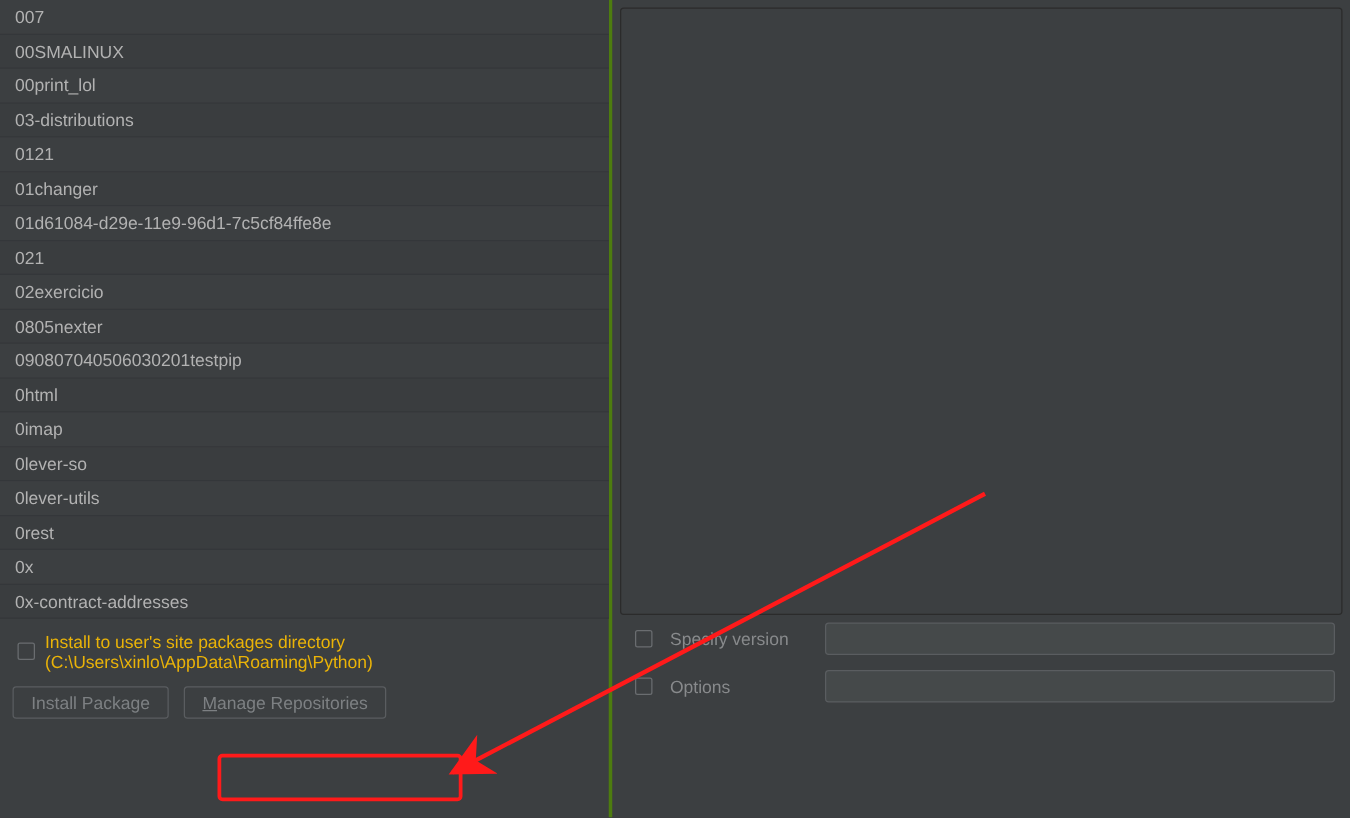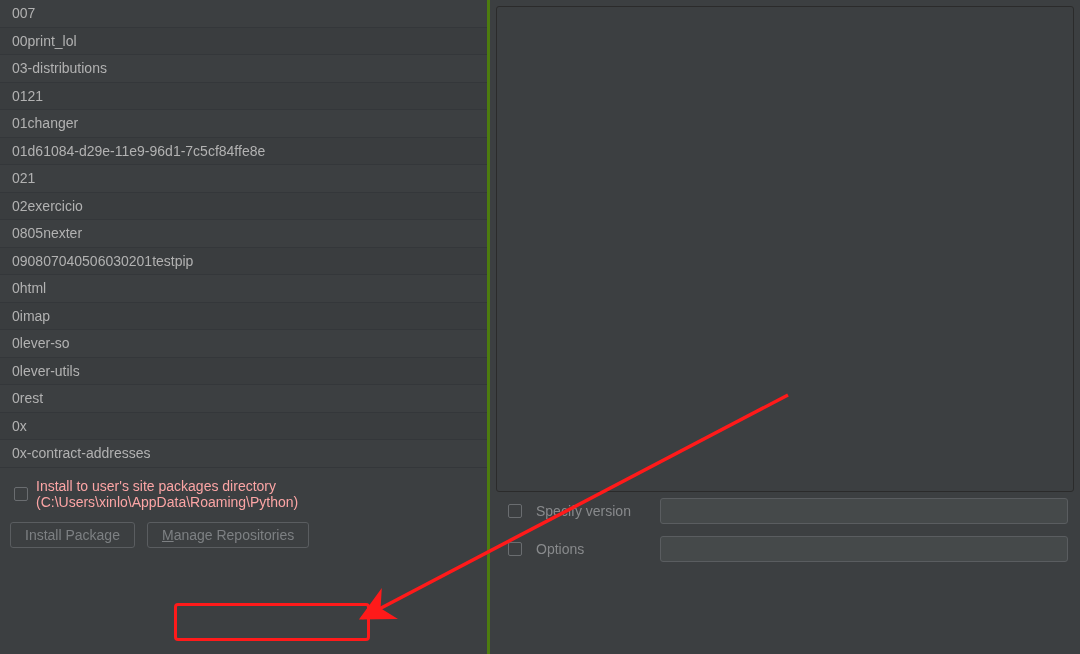--- a/index.html
+++ b/index.html
@@ -44,21 +44,21 @@
   .left-bottom {
     padding: 6px 10px 12px 10px;
     display: flex;
     flex-direction: column;
     gap: 10px;
   }
   .checkbox-row {
     display: flex;
     align-items: center;
     gap: 8px;
-    color: #fca5a5;
+    color: #eab308;
     margin-top: 4px;
     margin-left: 4px;
   }
   .checkbox {
     width: 14px;
     height: 14px;
     border: 1px solid #6a6d70;
     border-radius: 2px;
     background: #3c3f41;
     flex: 0 0 auto;
@@ -129,20 +129,21 @@
     pointer-events: none;
   }
 </style>
 </head>
 <body>
 
 <div class="layout">
   <div class="left-panel">
     <div class="package-list" id="package-list">
         <div class="package-row"><span>007</span></div>
+        <div class="package-row"><span>00SMALINUX</span></div>
         <div class="package-row"><span>00print_lol</span></div>
         <div class="package-row"><span>03-distributions</span></div>
         <div class="package-row"><span>0121</span></div>
         <div class="package-row"><span>01changer</span></div>
         <div class="package-row"><span>01d61084-d29e-11e9-96d1-7c5cf84ffe8e</span></div>
         <div class="package-row"><span>021</span></div>
         <div class="package-row"><span>02exercicio</span></div>
         <div class="package-row"><span>0805nexter</span></div>
         <div class="package-row"><span>090807040506030201testpip</span></div>
         <div class="package-row"><span>0html</span></div>

